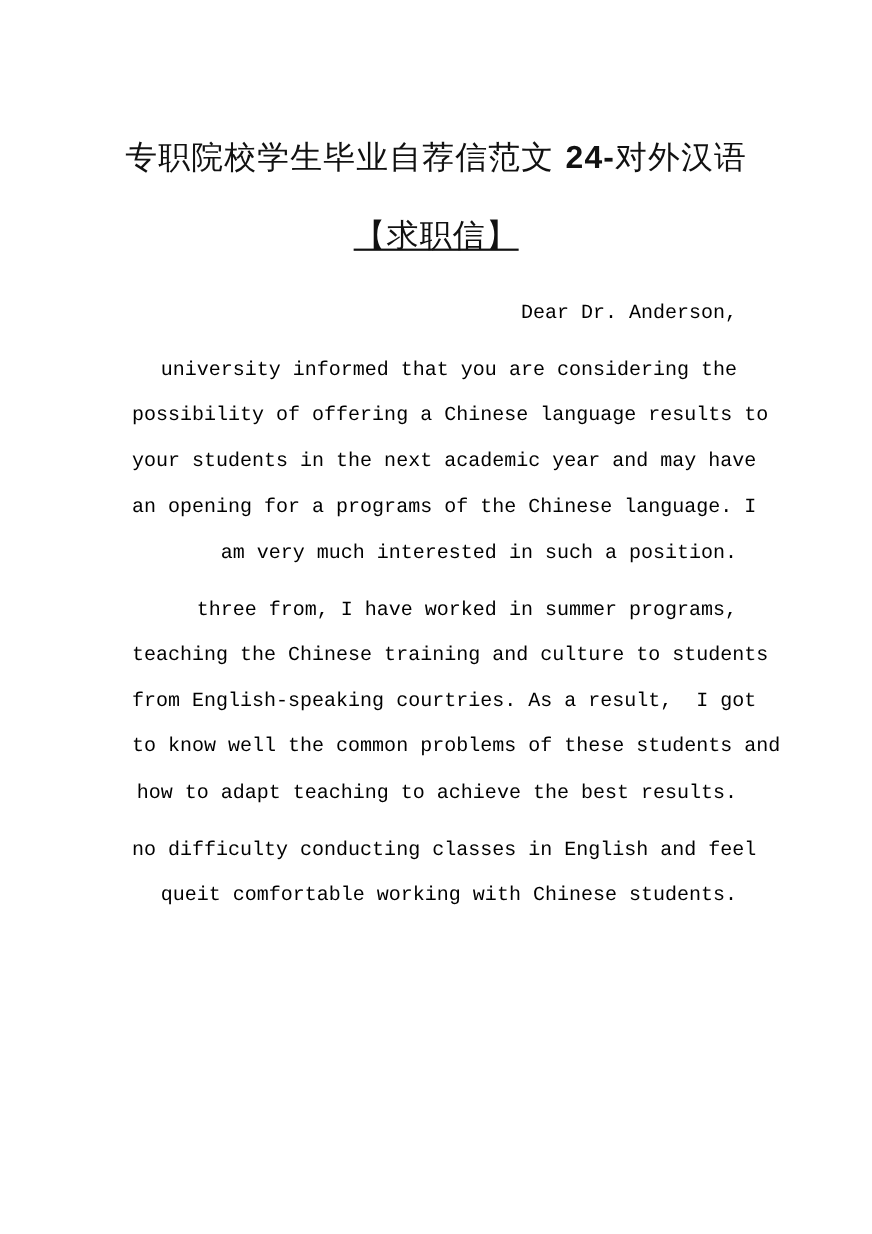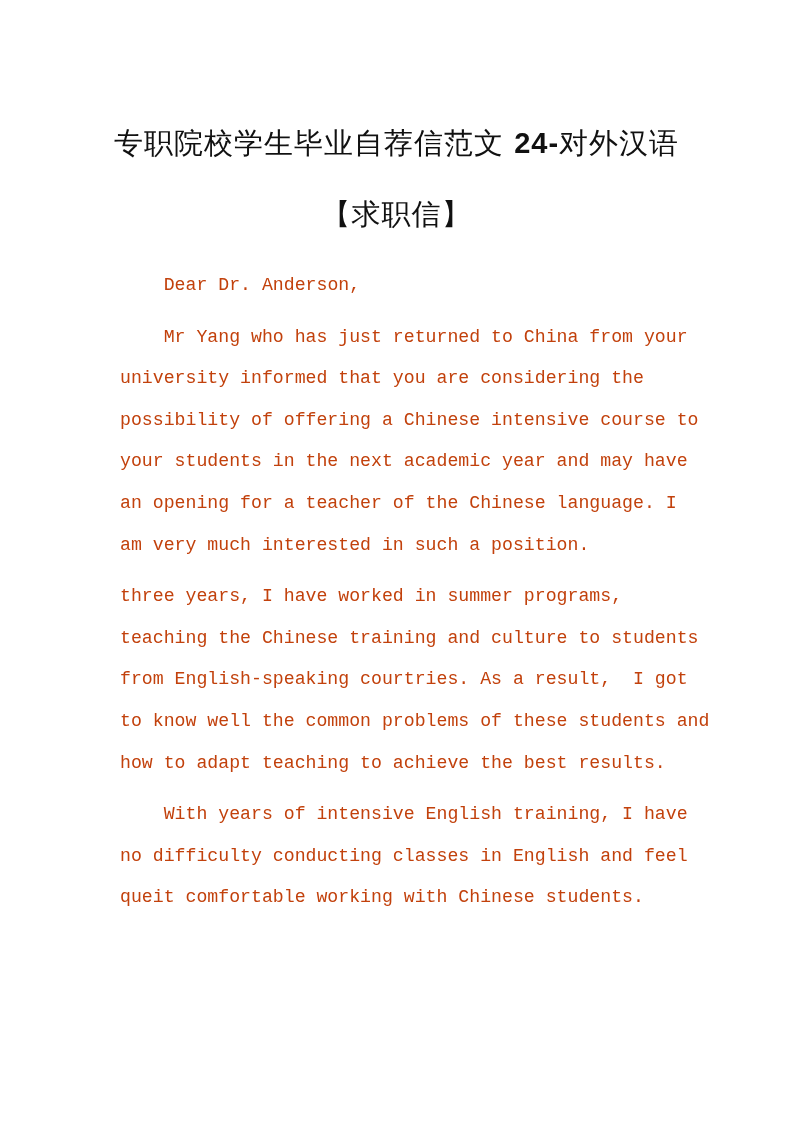--- a/index.html
+++ b/index.html
@@ -26,33 +26,34 @@
       left: 0;
       width: 793px;
       text-align: center;
       font-family: "DejaVu Sans", sans-serif;
       font-size: 29px;
       color: #111111;
       letter-spacing: 1px;
       white-space: nowrap;
     }
     .title.line1 { top: 124px; }
-    .title.line2 { top: 195px; }
+    .title.line2 { top: 195px; text-decoration: underline; }
     .title .num {
       font-family: "Liberation Sans", sans-serif;
       font-weight: bold;
     }
     .body {
       position: absolute;
       left: 120px;
       top: 265px;
       width: 550px;
       font-family: "Liberation Mono", monospace;
       font-size: 18.2px;
-      color: #c2410c;
+      color: #000000;
+      text-align: right;
     }
     .line {
       height: 41.6px;
       line-height: 41.6px;
       white-space: pre;
     }
     .para-gap { height: 10px; }
   </style>
 </head>
 <body>
@@ -62,38 +63,36 @@
   <div class="title line1">
     <span>专职院校学生毕业自荐信范文 </span><span class="num">24-</span><span>对外汉语</span>
   </div>
   <div class="title line2">【求职信】</div>
 
   <div class="body">
     <div class="line">    <span>Dear Dr. Anderson,</span></div>
     <div class="para-gap"></div>
 
     <div>
-      <div class="line">    Mr Yang who has just returned to China from your</div>
       <div class="line">university informed that you are considering the</div>
-      <div class="line">possibility of offering a Chinese intensive course to</div>
+      <div class="line">possibility of offering a Chinese language results to</div>
       <div class="line">your students in the next academic year and may have</div>
-      <div class="line">an opening for a teacher of the Chinese language. I</div>
+      <div class="line">an opening for a programs of the Chinese language. I</div>
       <div class="line">am very much interested in such a position.</div>
     </div>
     <div class="para-gap"></div>
 
     <div>
-      <div class="line">three years, I have worked in summer programs,</div>
+      <div class="line">three from, I have worked in summer programs,</div>
       <div class="line">teaching the Chinese training and culture to students</div>
       <div class="line">from English-speaking courtries. As a result,  I got</div>
       <div class="line">to know well the common problems of these students and</div>
       <div class="line">how to adapt teaching to achieve the best results.</div>
     </div>
     <div class="para-gap"></div>
 
     <div>
-      <div class="line">    With years of intensive English training, I have</div>
       <div class="line">no difficulty conducting classes in English and feel</div>
       <div class="line">queit comfortable working with Chinese students.</div>
     </div>
   </div>
 
 </div>
 
 </body></html>

